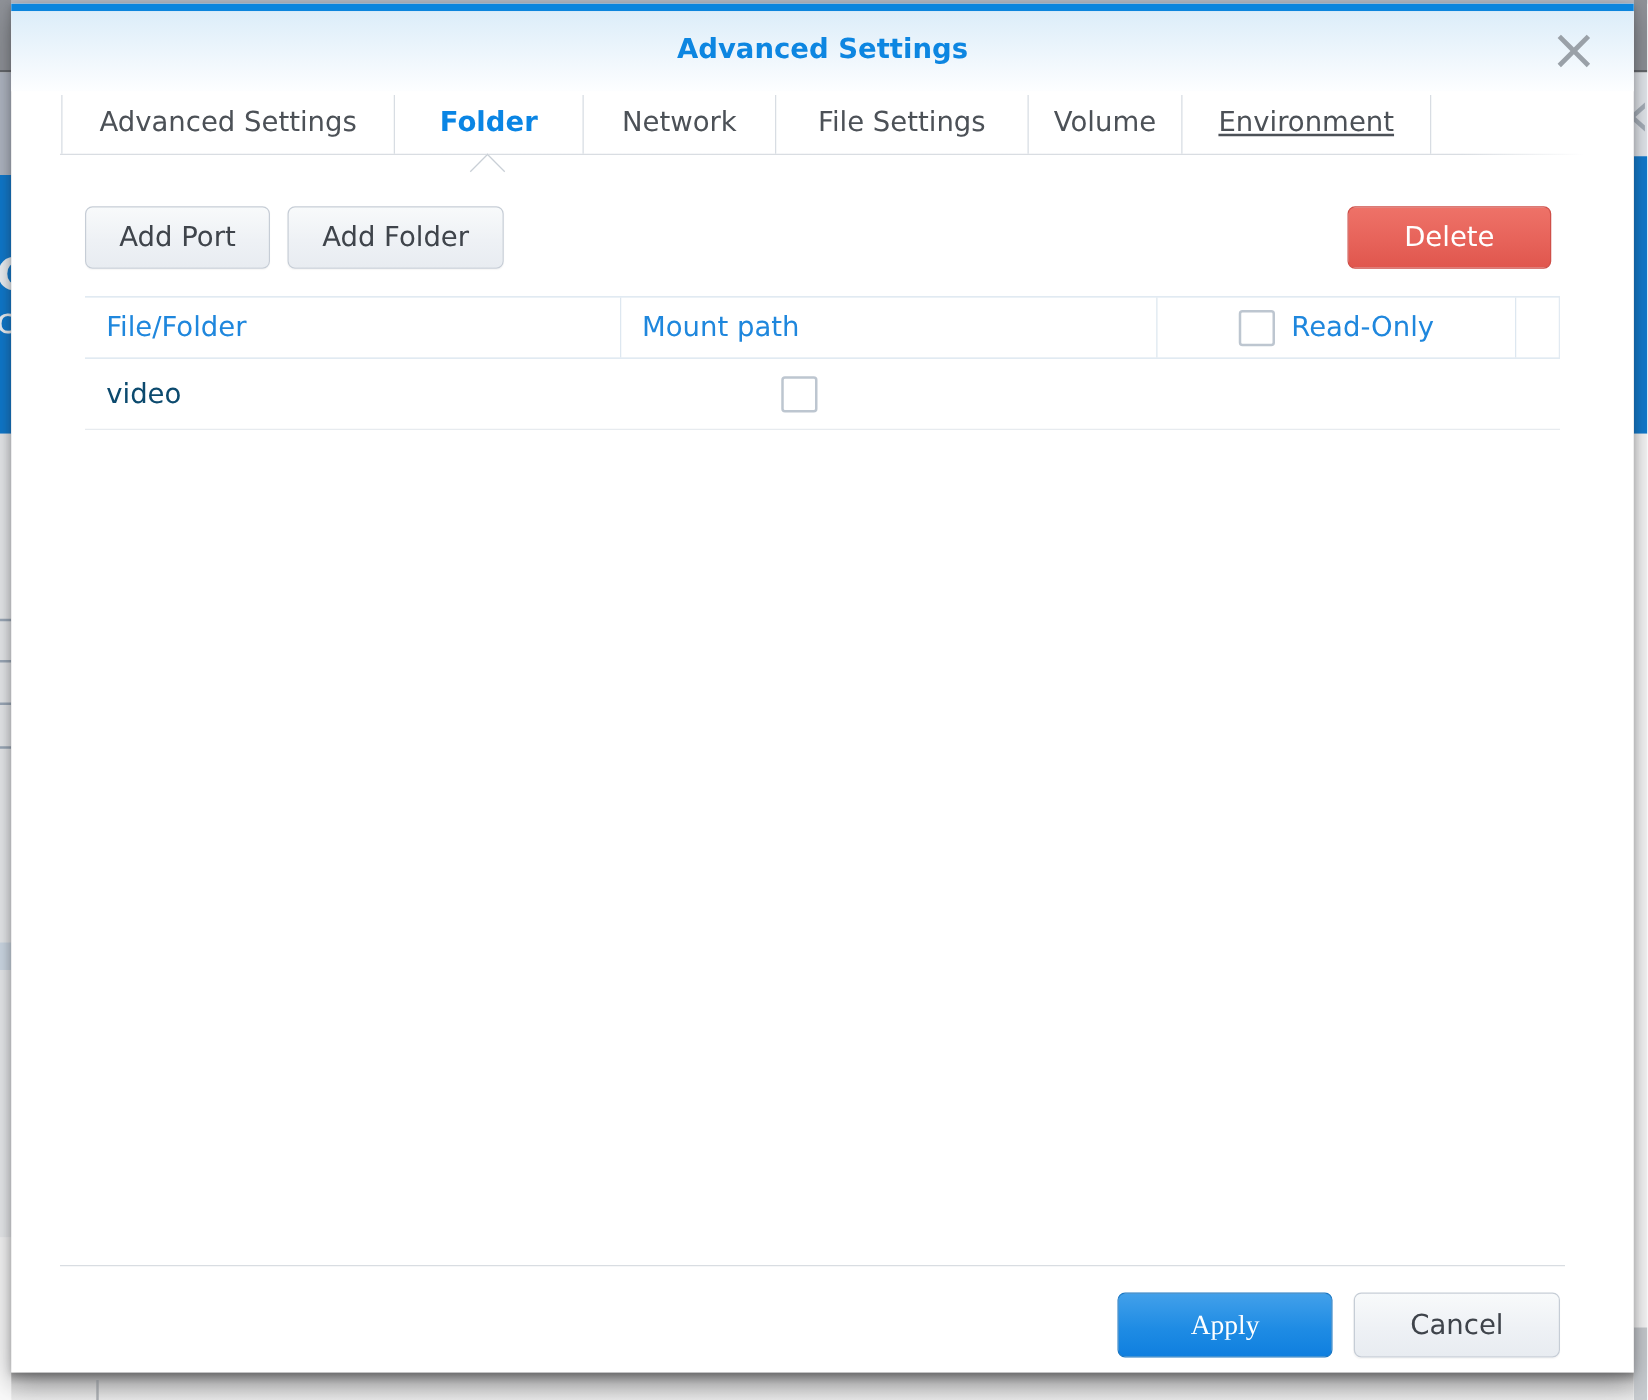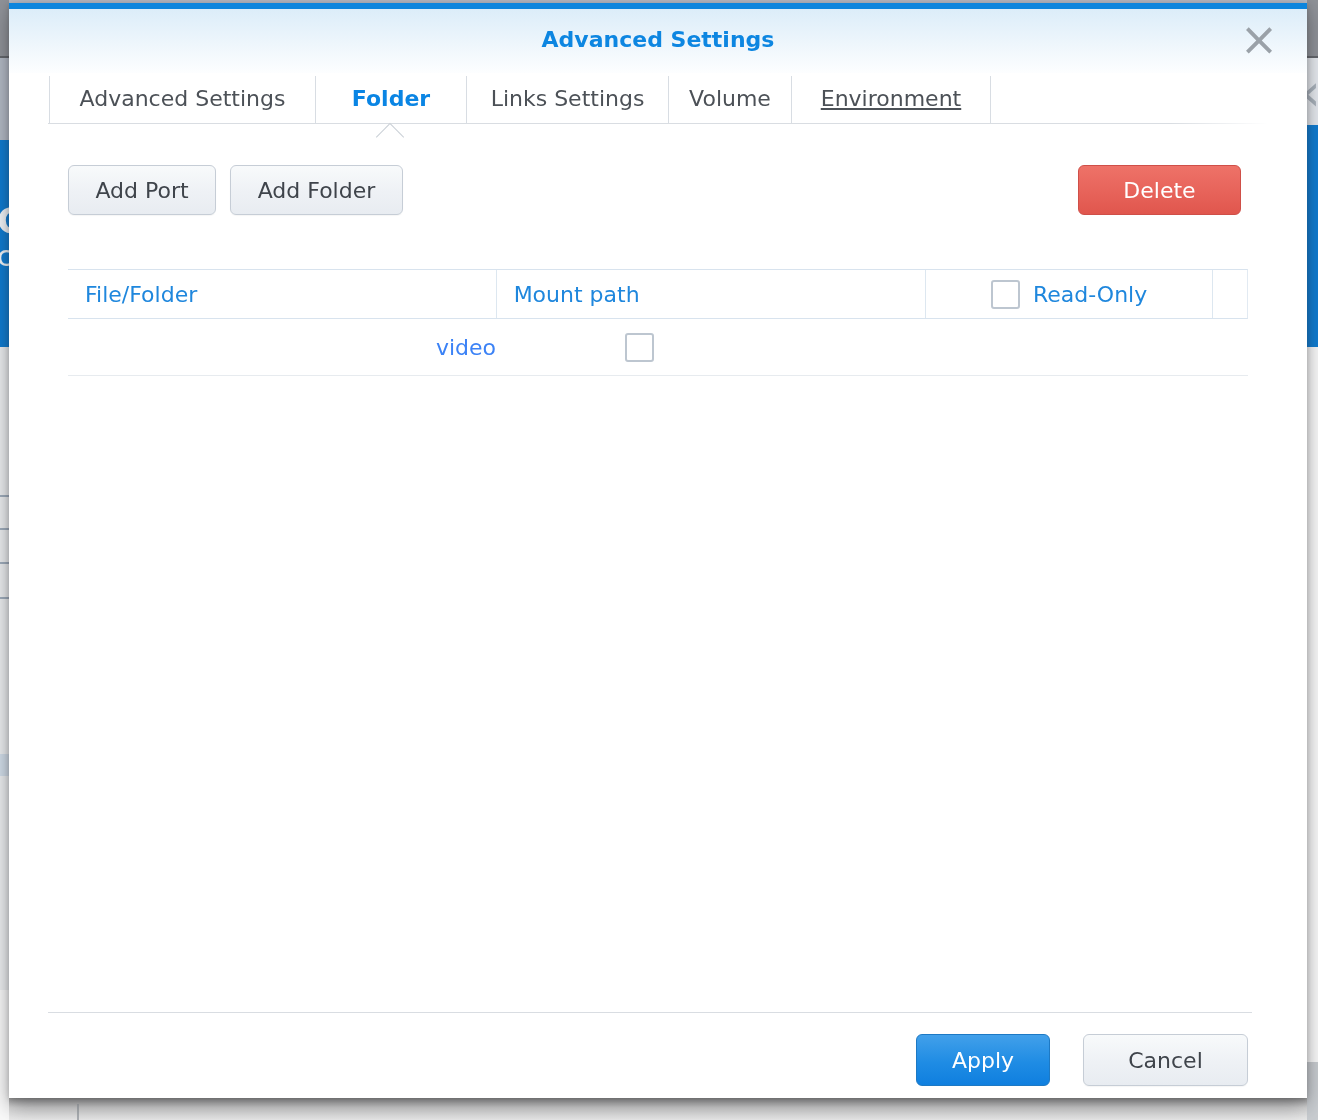--- a/index.html
+++ b/index.html
@@ -64,38 +64,38 @@
          align-items:center; justify-content:center; font-family:inherit; }
   .btn-light { background:linear-gradient(180deg,#f8fafb 0%,#eef1f5 55%,#e8ecf1 100%);
                border:1px solid #c6cdd6; color:#3f444b; box-shadow:0 1px 1px rgba(0,0,0,.04); }
   .btn-addfile   { width:148px; }
   .btn-addfolder { width:173px; margin-left:14px; }
   .btn-delete { margin-left:auto; margin-right:7px; width:163px; color:#ffffff;
                 background:linear-gradient(180deg,#ee7268 0%,#e7635a 55%,#e0564d 100%);
                 border:1px solid #cf4f48; }
 
   
-  .dtable { position:absolute; left:59px; top:228px; width:1180px;margin-top:32px; }
+  .dtable { position:absolute; left:59px; top:228px; width:1180px; }
   .thead { display:flex; height:50px; border-top:1px solid #d8e3ee; border-bottom:1px solid #d8e3ee;
            border-right:1px solid #e2eaf2; }
   .th { display:flex; align-items:center; font-size:22px; color:#1f87dd; padding-left:17px; }
   .th + .th { border-left:1px solid #dde7f0; }
   .c0{width:428px}.c1{width:430px}.c2{width:287px}.c3{width:35px}
   .th.c2 { justify-content:center; padding-left:0; gap:13px; }
   .trow { display:flex; height:57px; align-items:center; border-bottom:1px solid #e7ebef;
-          font-size:22px; color:#3b82f6; cursor:pointer;text-align:right; }
+          font-size:22px; color:#0c4a6e; cursor:pointer; }
   .td { padding-left:17px; }
   .td.c2 { display:flex; justify-content:center; padding-left:0; }
   .checkbox { width:29px; height:29px; background:#ffffff; border:2px solid #bdc6d0; border-radius:3px; cursor:pointer; }
 
   
   .footer-divider { position:absolute; left:39px; top:1003px; width:1204px; height:1px; background:#d9dde2; }
-  .btn-apply { position:absolute; right:257px; top:1025px; width:134px; height:52px; color:#ffffff;
+  .btn-apply { position:absolute; right:241px; top:1025px; width:172px; height:52px; color:#ffffff;
                background:linear-gradient(180deg,#42a0ea 0%,#1f8ce4 55%,#0f7fdf 100%);
-               border:1px solid #1d79c4; }
+               border:1px solid #1d79c4;font-family:Liberation Serif, serif; }
   .btn-cancel { position:absolute; right:59px; top:1025px; width:165px; height:52px; }
 </style>
 </head>
 <body>
 
 <div class="stage">
 
   <div class="underlay">
     <div class="u-top"></div>
     <div class="u-l" style="top:0;height:1120px;">
@@ -134,21 +134,22 @@
     <div class="dlg-header">
       <div class="dlg-title">Advanced Settings</div>
       <div class="dlg-close">
         <span>×</span>
       </div>
     </div>
 
     <div class="tabbar">
       <div class="tab t0">Advanced Settings</div>
       <div class="tab t1 active">Folder</div>
-      <div class="tab t3">Links Settings</div>
+      <div class="tab t2">Network</div>
+      <div class="tab t3">File Settings</div>
       <div class="tab t4">Volume</div>
       <div class="tab t5">Environment</div>
     </div>
     <div class="tab-underline"></div>
     <div class="notch"></div>
 
     <div class="toolbar">
       <button class="btn btn-light btn-addfile">Add Port</button>
       <button class="btn btn-light btn-addfolder">Add Folder</button>
       <button class="btn btn-delete">Delete</button>

